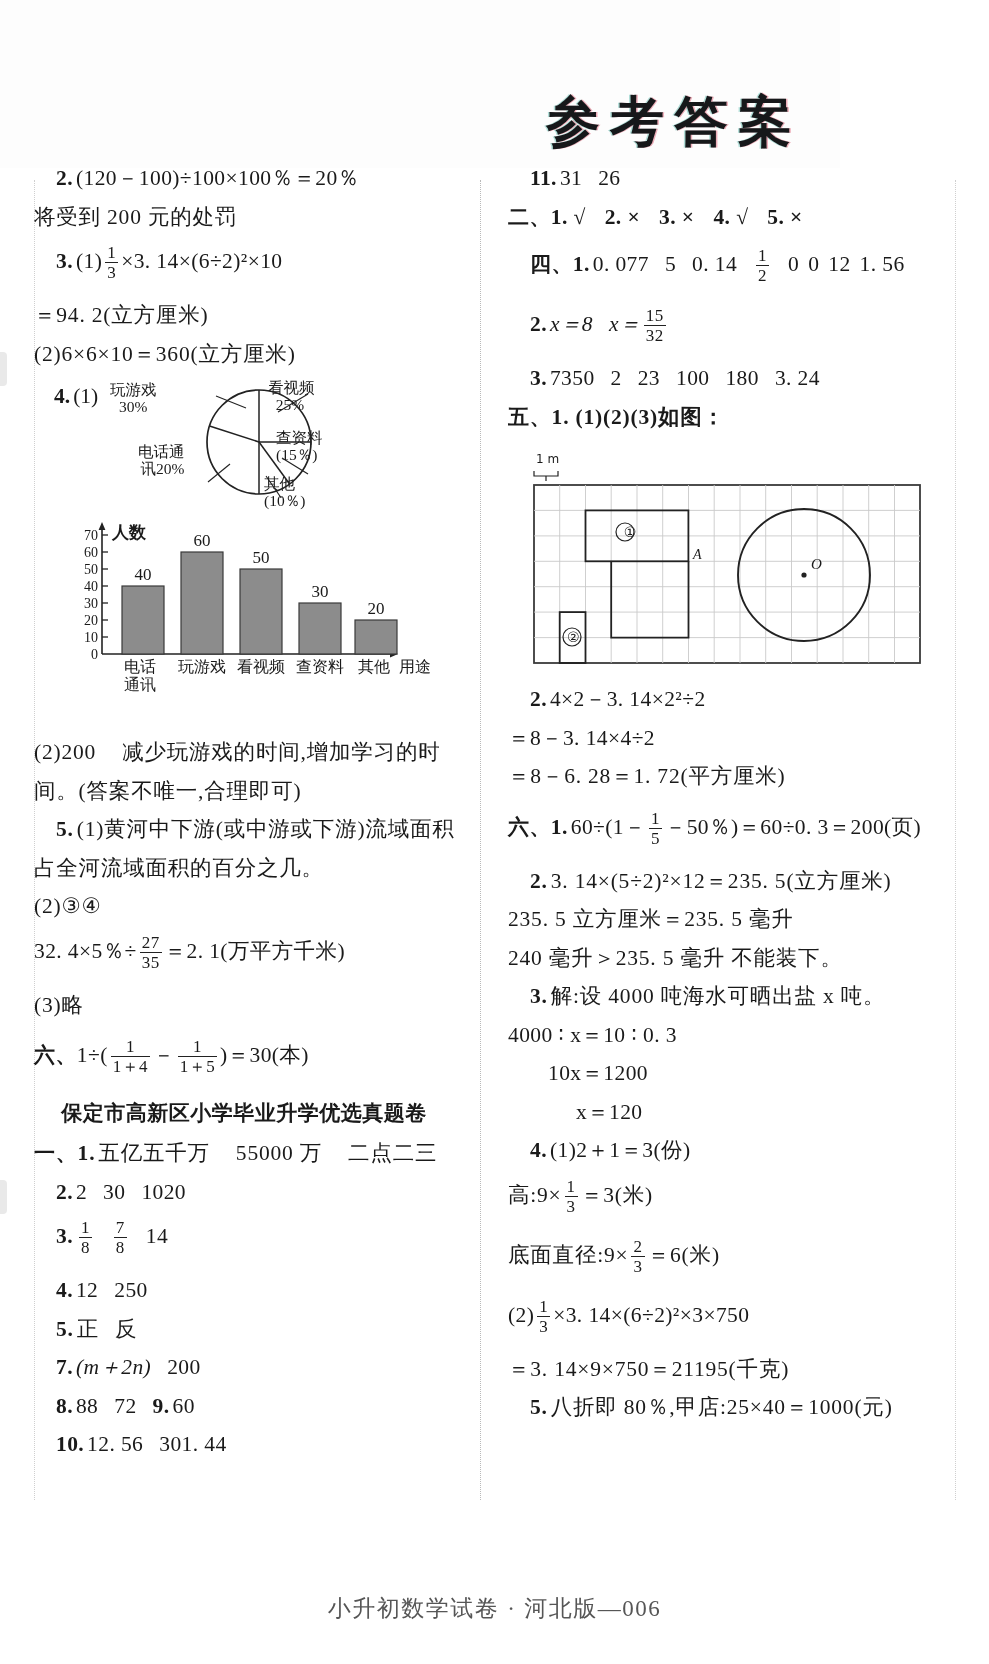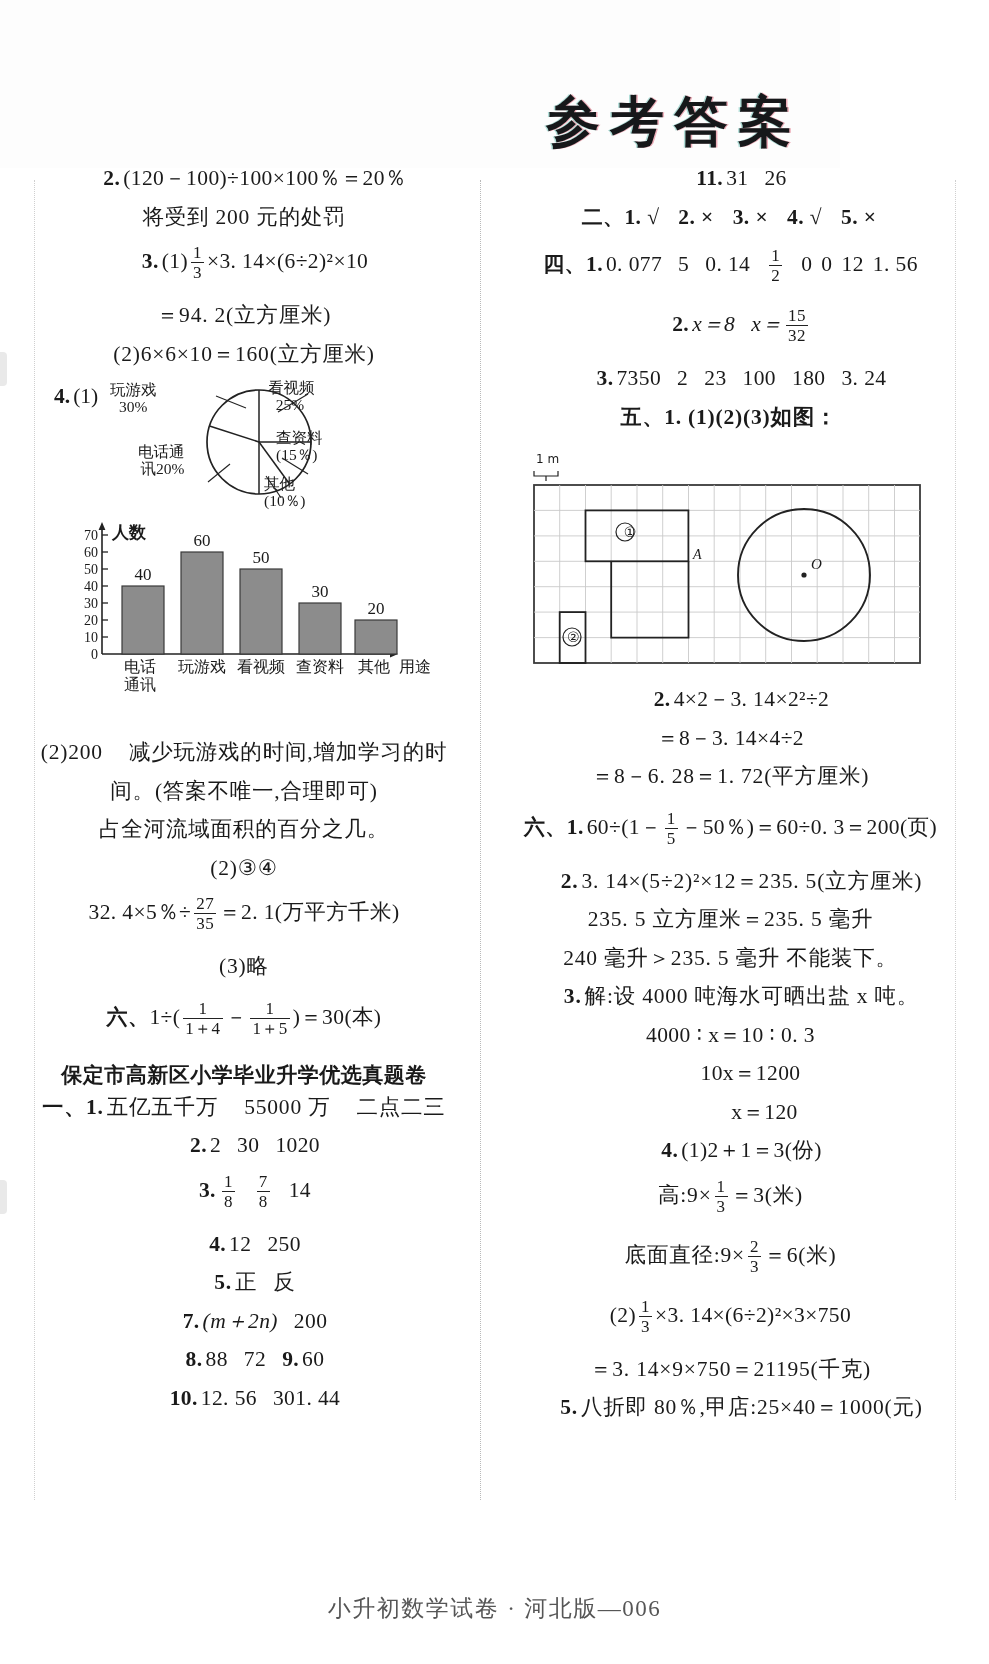--- a/index.html
+++ b/index.html
@@ -41,21 +41,20 @@
   .edge-l{position:absolute;left:34px;top:180px;height:1320px;border-left:1px dotted #cfcfcf;}
   .edge-r{position:absolute;left:955px;top:180px;height:1320px;border-left:1px dotted #cfcfcf;}
 
   
   .ln{
     font-size:21.5px;
     line-height:1.0;
     margin:0 0 17px 0;
     white-space:nowrap;
     letter-spacing:.4px;
-    text-align:center;
   }
   .ln.cn{letter-spacing:.8px;}
   .num{font-weight:700;margin-right:3px;}
   .sec{font-weight:700;font-family:"DejaVu Sans","Liberation Sans",sans-serif;font-size:21px;}
   .ind{padding-left:22px;}
   .ind2{padding-left:40px;}
   .gap{margin-bottom:23px;}
   .sp{display:inline-block;width:16px;}
   .sp-s{display:inline-block;width:9px;}
   .sp-l{display:inline-block;width:26px;}
@@ -67,21 +66,21 @@
     font-size:17px;position:relative;top:-1px;
   }
   .frac .n{padding:0 2px 1px 2px;}
   .frac .d{padding:1px 2px 0 2px;border-top:1.3px solid #222;}
   .it{font-style:italic;}
 
   
   .paper-head{
     font-family:"DejaVu Sans","Liberation Sans",sans-serif;
     font-weight:700;font-size:21px;letter-spacing:.5px;
-    text-align:center;margin:6px 0 8px 0;white-space:nowrap;
+    text-align:center;margin:6px 0 16px 0;white-space:nowrap;
   }
 
   
   .pie-wrap{position:relative;height:132px;margin:8px 0 6px 0;}
   .pie-lbl{position:absolute;font-size:15.5px;line-height:1.08;font-family:"Liberation Serif",serif;}
   .pie-svg{position:absolute;left:170px;top:4px;}
 
   
   .bar-wrap{position:relative;height:180px;margin:4px 0 8px 0;}
   .bar-svg{position:absolute;left:6px;top:0;}
@@ -124,21 +123,21 @@
       </div>
       <div class="ln cn">将受到 200 元的处罚</div>
 
       <div class="ln ind gap">
         <span class="num">3.</span><span>(1)</span><span class="frac">
             <span class="n">1</span>
             <span class="d">3</span>
           </span><span>×3. 14×(6÷2)²×10</span>
       </div>
       <div class="ln cn">＝94. 2(立方厘米)</div>
-      <div class="ln cn">(2)6×6×10＝160(立方厘米)</div>
+      <div class="ln cn">(2)6×6×10＝360(立方厘米)</div>
 
       <div class="pie-wrap">
         <div style="position:absolute;left:20px;top:2px;font-size:21.5px;">
           <span class="num">4.</span><span>(1)</span>
         </div>
 
         <div class="pie-lbl" style="left:76px;top:0px;text-align:center;">玩游戏<br>30%</div>
         <div class="pie-lbl" style="left:234px;top:-2px;">看视频<br>&nbsp;&nbsp;25%</div>
         <div class="pie-lbl" style="left:242px;top:48px;">查资料<br>(15％)</div>
         <div class="pie-lbl" style="left:230px;top:94px;">其他<br>(10％)</div>
@@ -216,20 +215,23 @@
             <text x="375" y="152">用途</text>
           </g>
         </svg>
       </div>
 
       <div class="ln cn" style="margin-top:42px;">
         <span>(2)200</span><span class="sp-l"></span><span>减少玩游戏的时间,增加学习的时</span>
       </div>
       <div class="ln cn">间。(答案不唯一,合理即可)</div>
 
+      <div class="ln cn ind">
+        <span class="num">5.</span><span>(1)黄河中下游(或中游或下游)流域面积</span>
+      </div>
       <div class="ln cn">占全河流域面积的百分之几。</div>
       <div class="ln cn">(2)③④</div>
       <div class="ln gap">
         <span>32. 4×5％÷</span><span class="frac">
             <span class="n">27</span>
             <span class="d">35</span>
           </span><span>＝2. 1(万平方千米)</span>
       </div>
       <div class="ln cn gap">(3)略</div>
 
@@ -290,21 +292,21 @@
 
       <div class="ln ind">
         <span class="num">11.</span><span>31</span><span class="sp"></span><span>26</span>
       </div>
 
       <div class="ln">
         <span class="sec">二、</span><span class="num">1. √</span><span class="sp"></span><span class="num">2. ×</span><span class="sp"></span><span class="num">3. ×</span><span class="sp"></span><span class="num">4. √</span><span class="sp"></span><span class="num">5. ×</span>
       </div>
 
 
-      <div class="ln gap" style="margin-top:20px;">
+      <div class="ln gap" style="margin-top:20px;margin-left:22px;">
         <span class="sec">四、</span><span class="num">1.</span><span>0. 077</span><span class="sp"></span><span>5</span><span class="sp"></span><span>0. 14</span><span class="sp"></span><span class="frac">
             <span class="n">1</span>
             <span class="d">2</span>
           </span><span class="sp"></span><span>0</span><span class="sp-s"></span><span>0</span><span class="sp-s"></span><span>12</span><span class="sp-s"></span><span>1. 56</span>
       </div>
 
       <div class="ln ind gap">
         <span class="num">2.</span><span class="it">x＝8</span><span class="sp"></span><span class="it">x＝</span><span class="frac">
             <span class="n">15</span>
             <span class="d">32</span>

